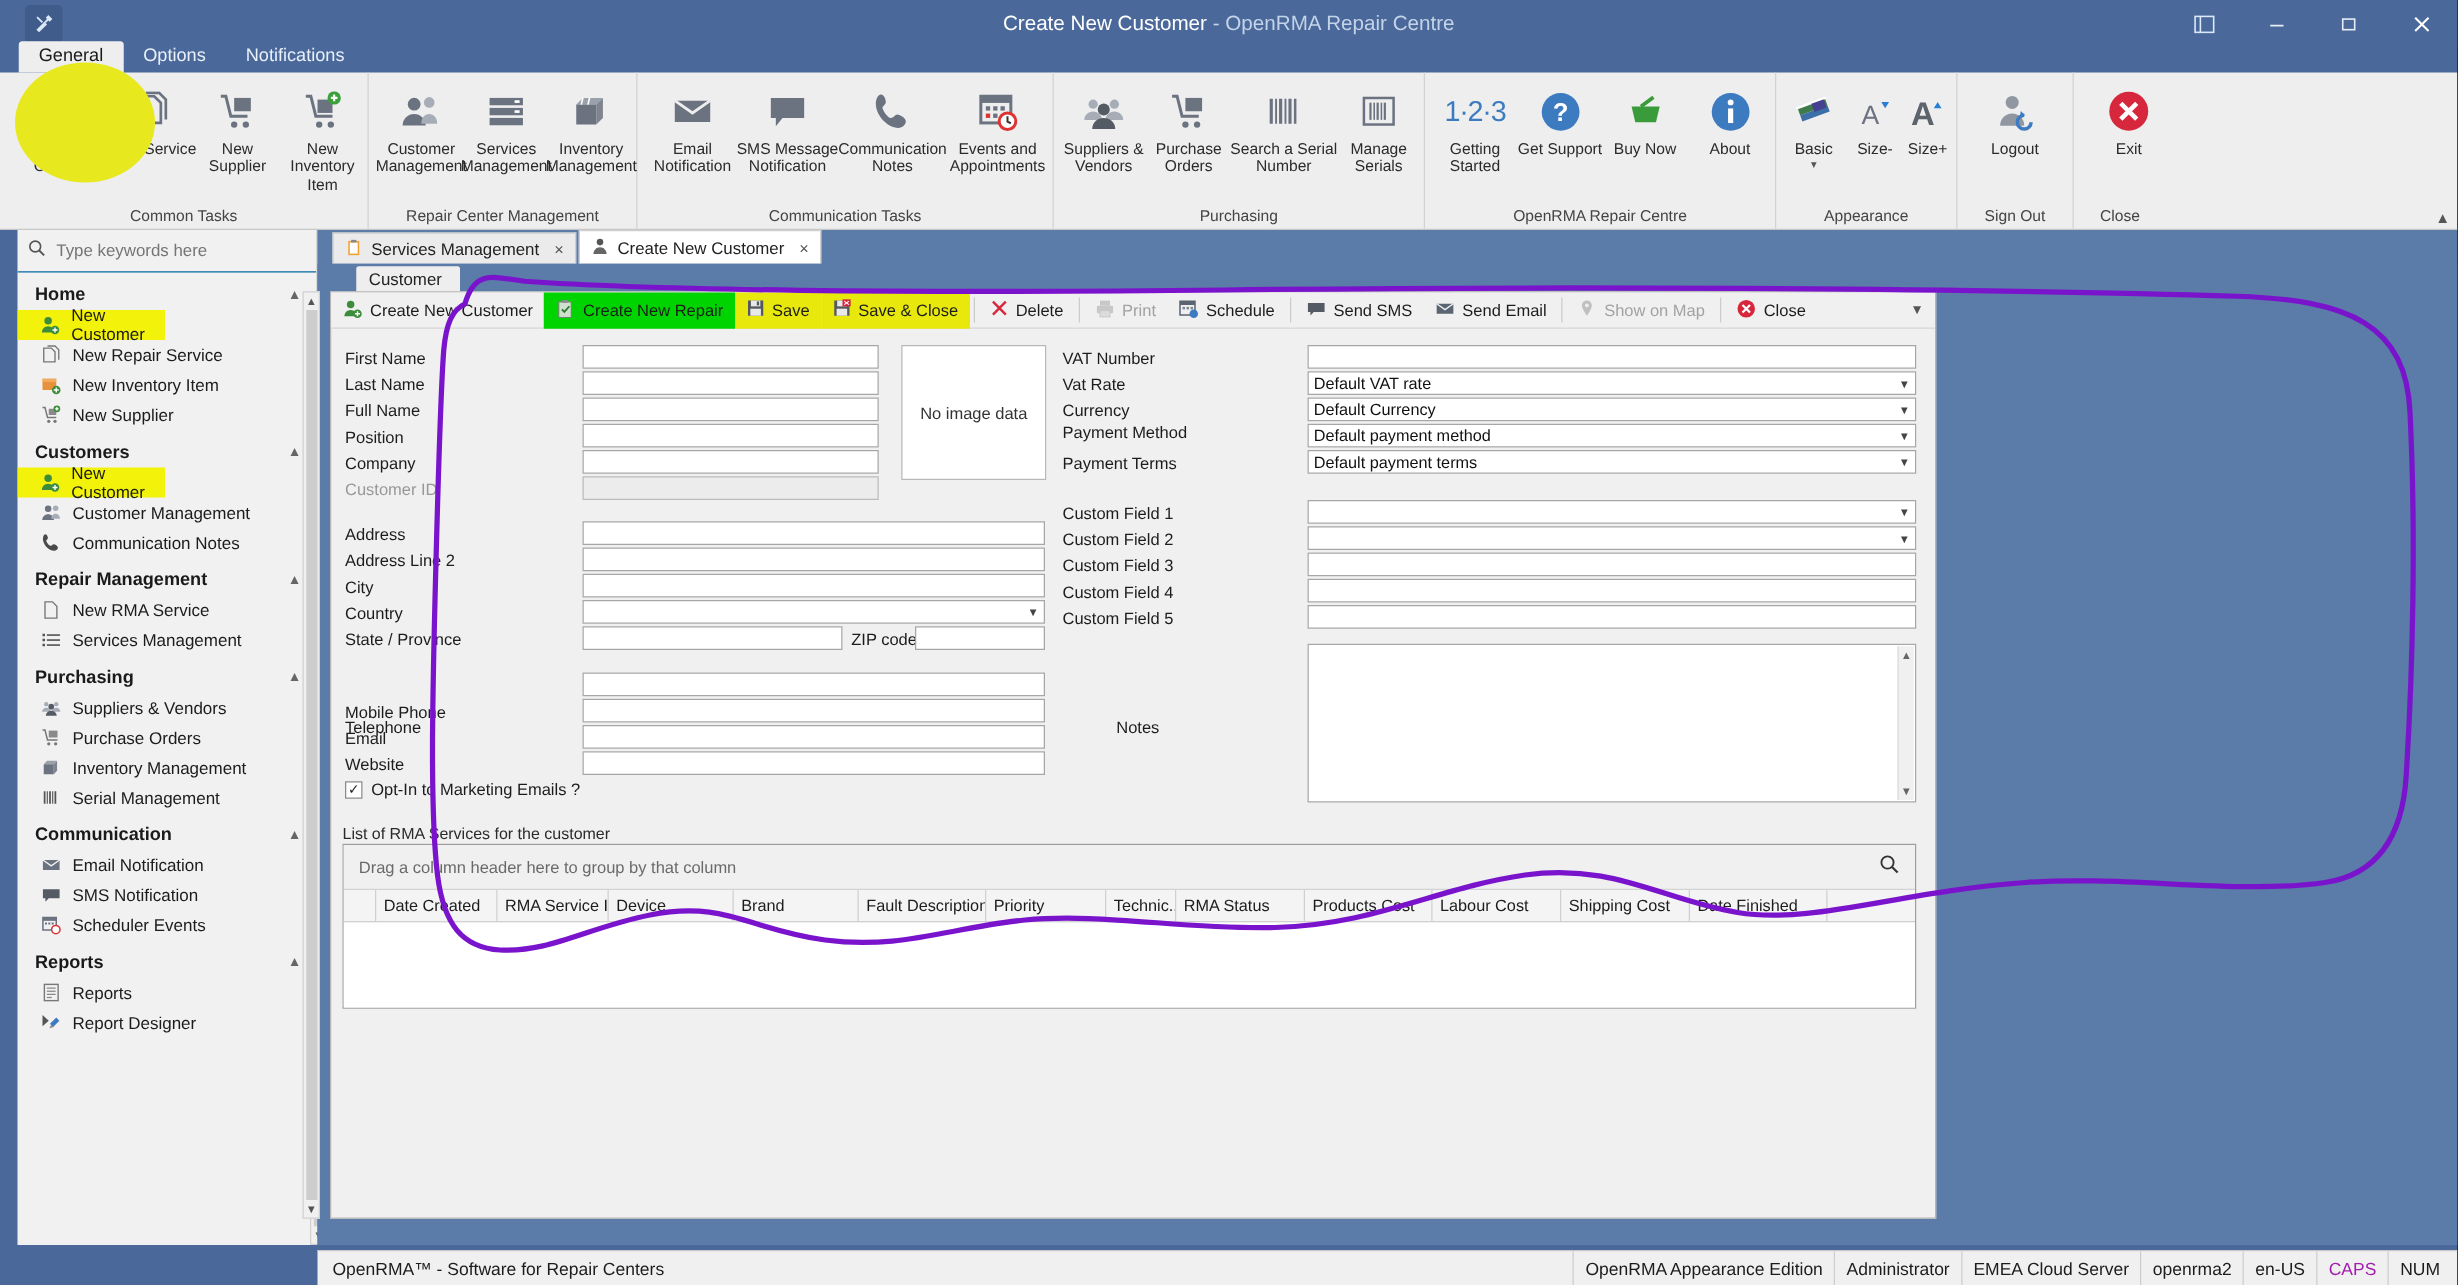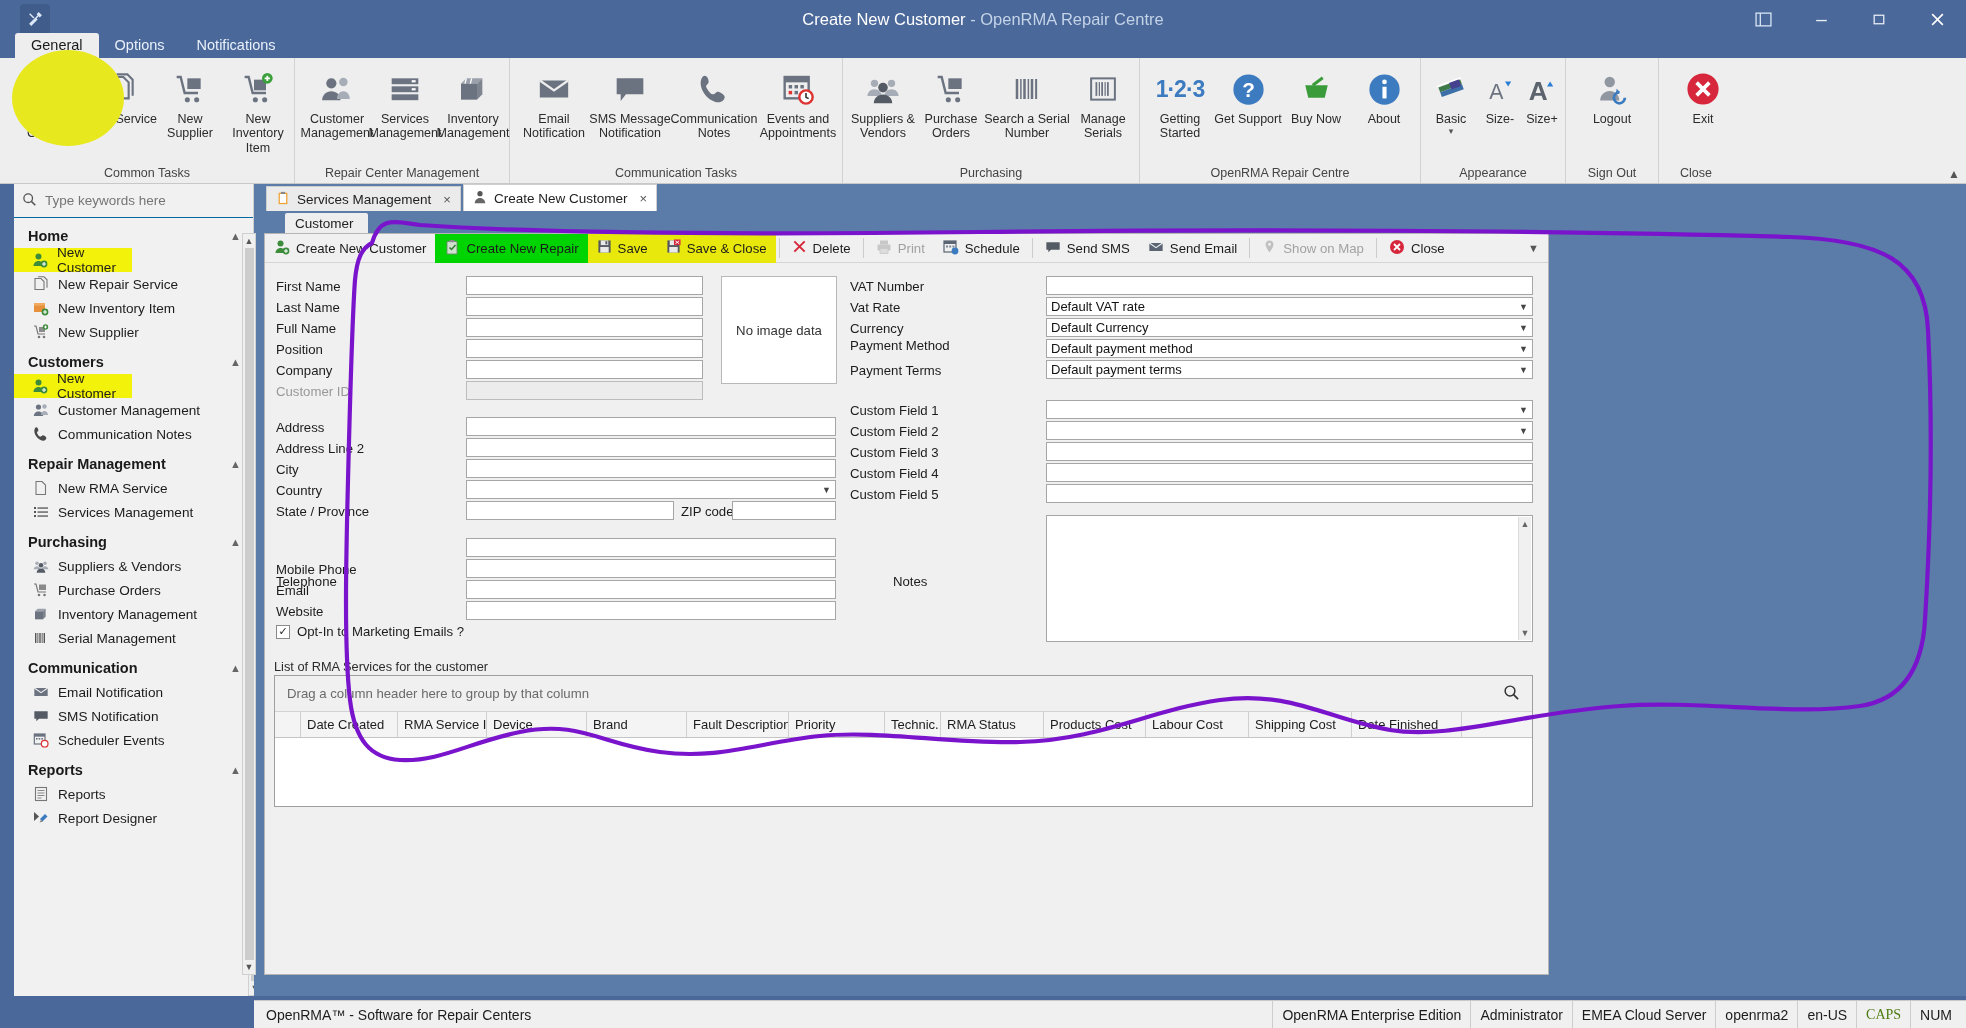--- a/index.html
+++ b/index.html
@@ -247,21 +247,21 @@
   .statusbar {
     position: absolute; bottom: 0; left: 254px; width: 1712px; height: 28px;
     background: #f0f0f0; border-top: 1px solid #c9c9c9;
     display: flex; align-items: center;
   }
   .st-cell {
     height: 28px; display: flex; align-items: center; padding: 0 9px;
     font-size: 14px; color: #1c1c1c; border-left: 1px solid #cdcdcd;
   }
   .st-cell.first { border-left: none; flex: 1; padding-left: 12px; }
-  .st-cell.dim { color: #4d7c0f; font-family: Liberation Serif, serif; }
+  .st-cell.dim { color: #a21caf; }
 
   
   .vsb {
     position: absolute; width: 14px; background: #f0f0f0;
     border: 1px solid #d0d0d0;
     display: flex; flex-direction: column; align-items: center;
     justify-content: space-between; font-size: 9px; color: #555; padding: 2px 0;
   }
   .vsb .thumb { width: 9px; background: #cdcdcd; }
 
@@ -509,21 +509,21 @@
           <div class="lbl">Manage Serials</div>
         </div>
       </div>
       <div class="rgroup-label">Purchasing</div>
     </div>
 
     <div class="rgroup">
       <div class="rgroup-items">
         <div class="rbtn" style="margin-left:4px;">
           <div class="glyph">
-            <span style="font-size:23px;color:#3c7bbf;font-weight:bold;letter-spacing:-1px;">1·2·3</span>
+            <span style="font-size:23px;color:#3c7bbf;font-weight:normal;letter-spacing:-1px;">1·2·3</span>
           </div>
           <div class="lbl">Getting Started</div>
         </div>
         <div class="rbtn">
           <div class="glyph">
             <svg width="33" height="33" viewBox="0 0 24 24">
                 <circle cx="12" cy="12" r="11" fill="#3c7bbf"></circle>
                 <text x="12" y="17.5" font-size="15" font-weight="bold" fill="#fff" text-anchor="middle" font-family="Liberation Sans">?</text>
               </svg>
           </div>
@@ -1135,21 +1135,21 @@
             <div style="height:68px;background:#fff;"></div>
           </div>
 
         </div>
       </div>
     </div>
   </div>
 
   <div class="statusbar">
     <div class="st-cell first">OpenRMA™ - Software for Repair Centers</div>
-    <div class="st-cell">OpenRMA Enterprise Edition</div>
+    <div class="st-cell">OpenRMA Appearance Edition</div>
     <div class="st-cell">Administrator</div>
     <div class="st-cell">EMEA Cloud Server</div>
     <div class="st-cell">openrma2</div>
     <div class="st-cell">en-US</div>
     <div class="st-cell dim">CAPS</div>
     <div class="st-cell" style="padding-right:14px;">NUM</div>
   </div>
 
   <svg class="annot" width="1966" height="1028">
     <path d="M372,243 C380,215 395,222 420,225 C520,232 720,235 980,232

